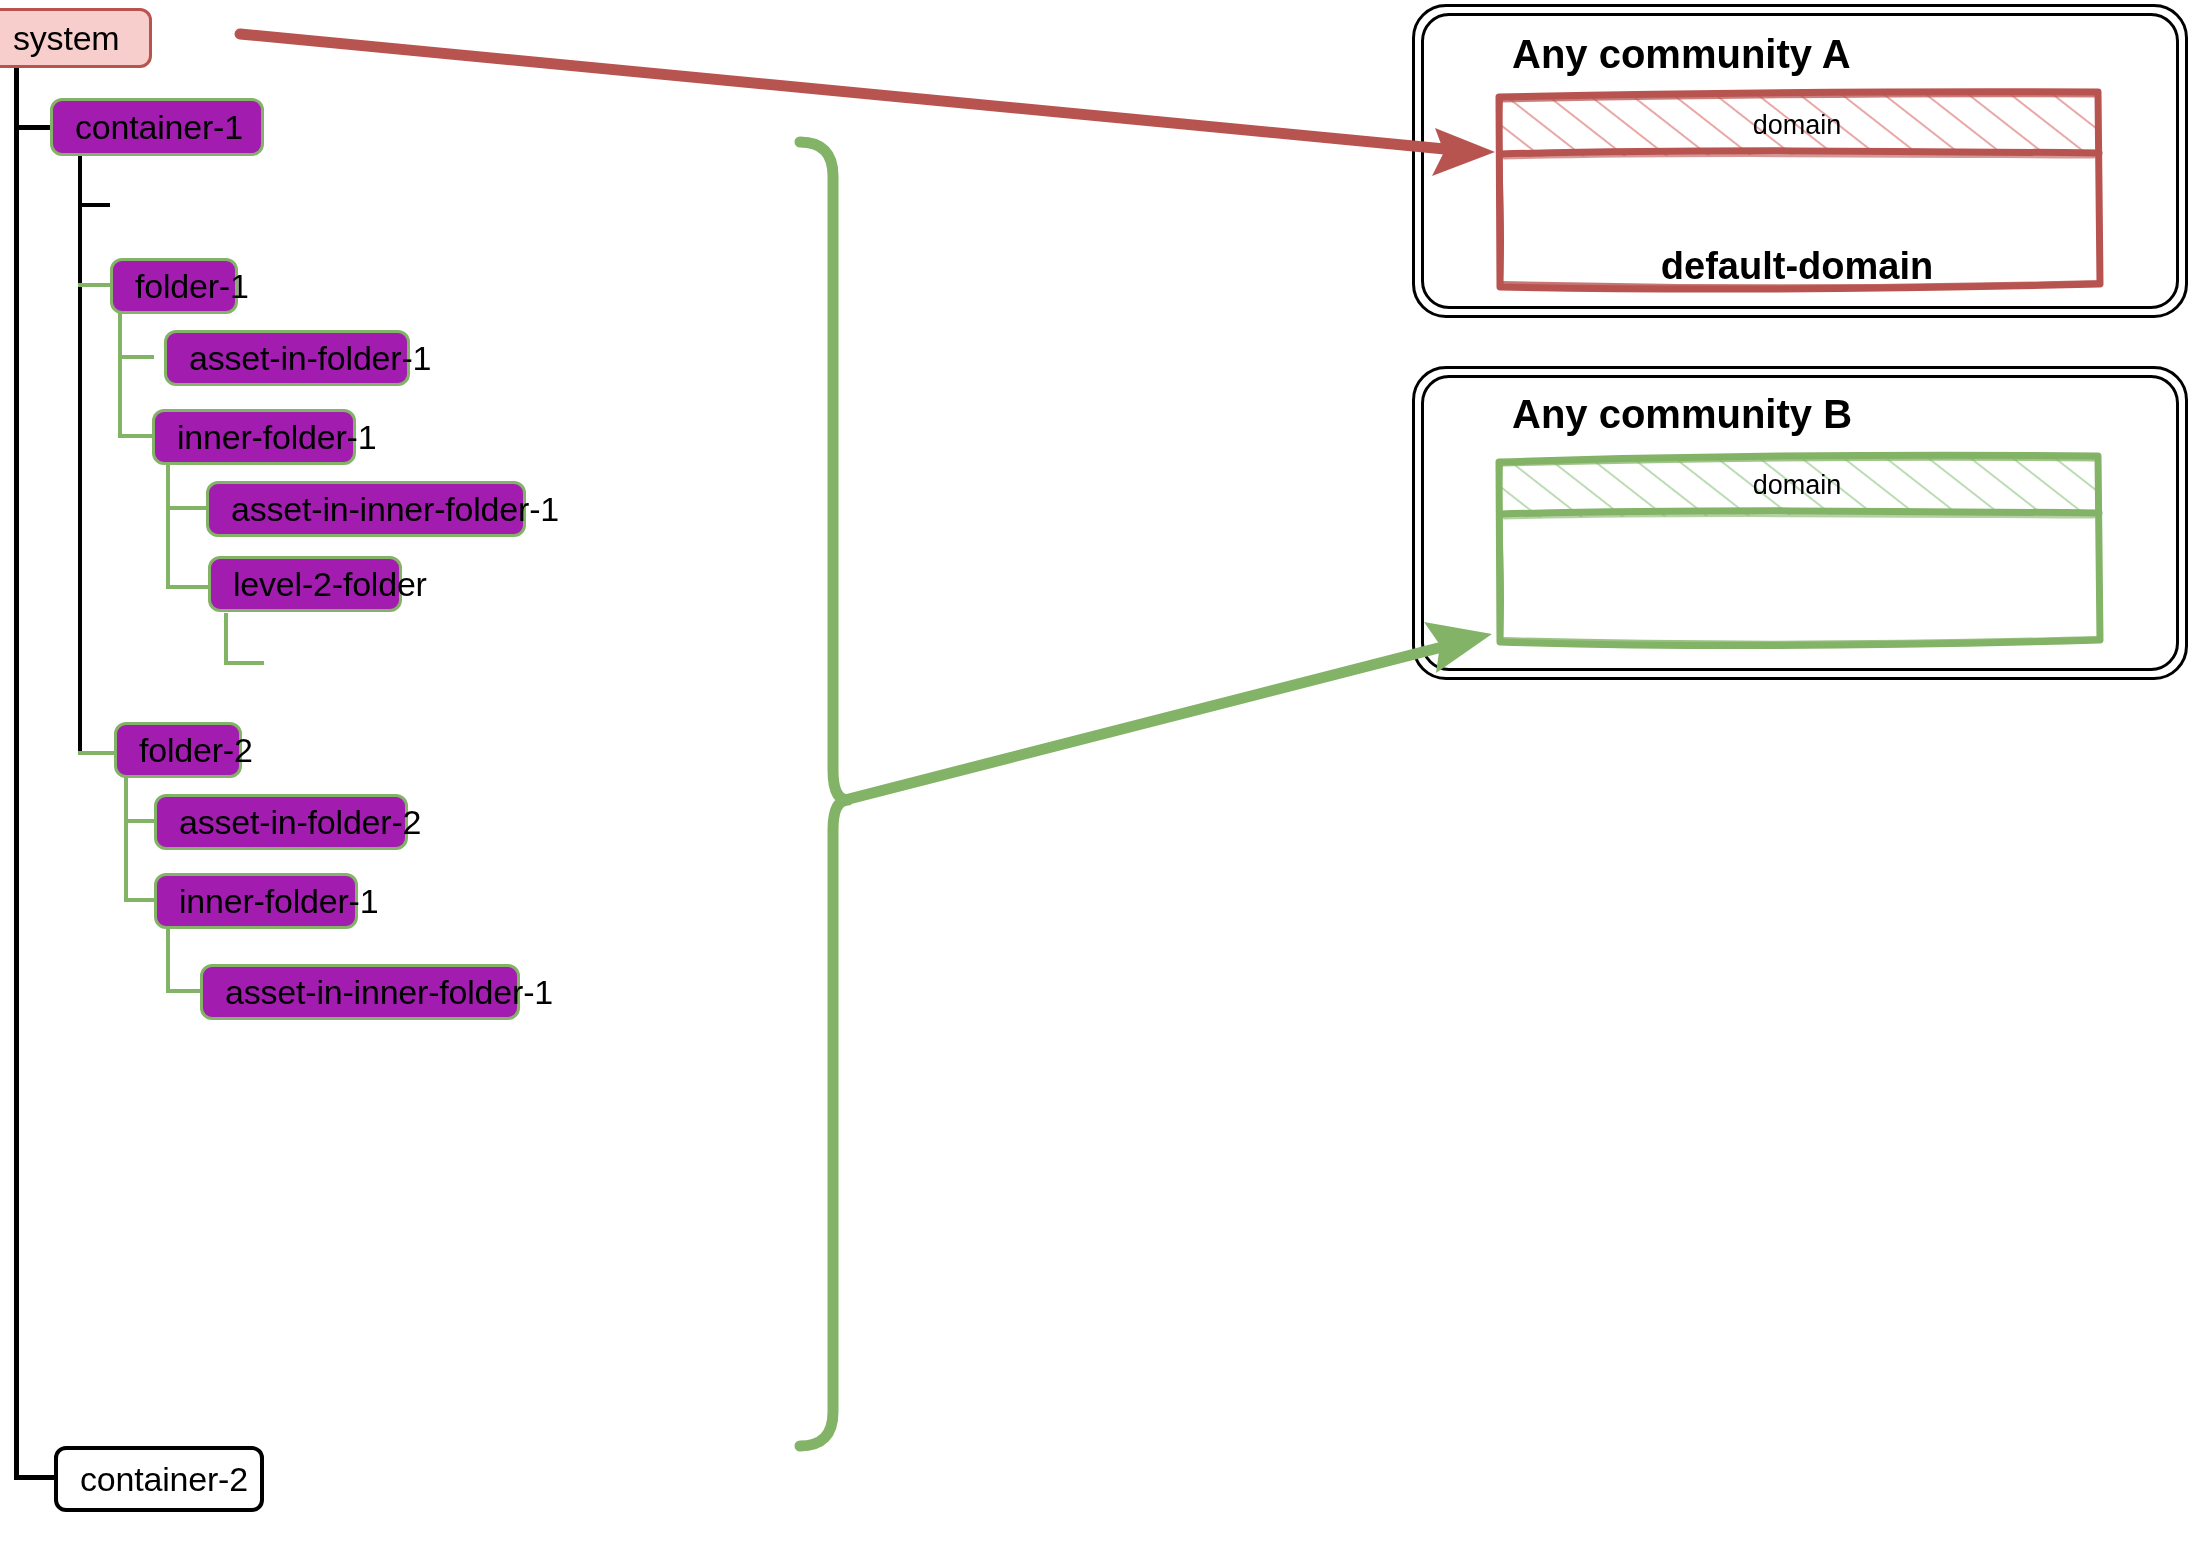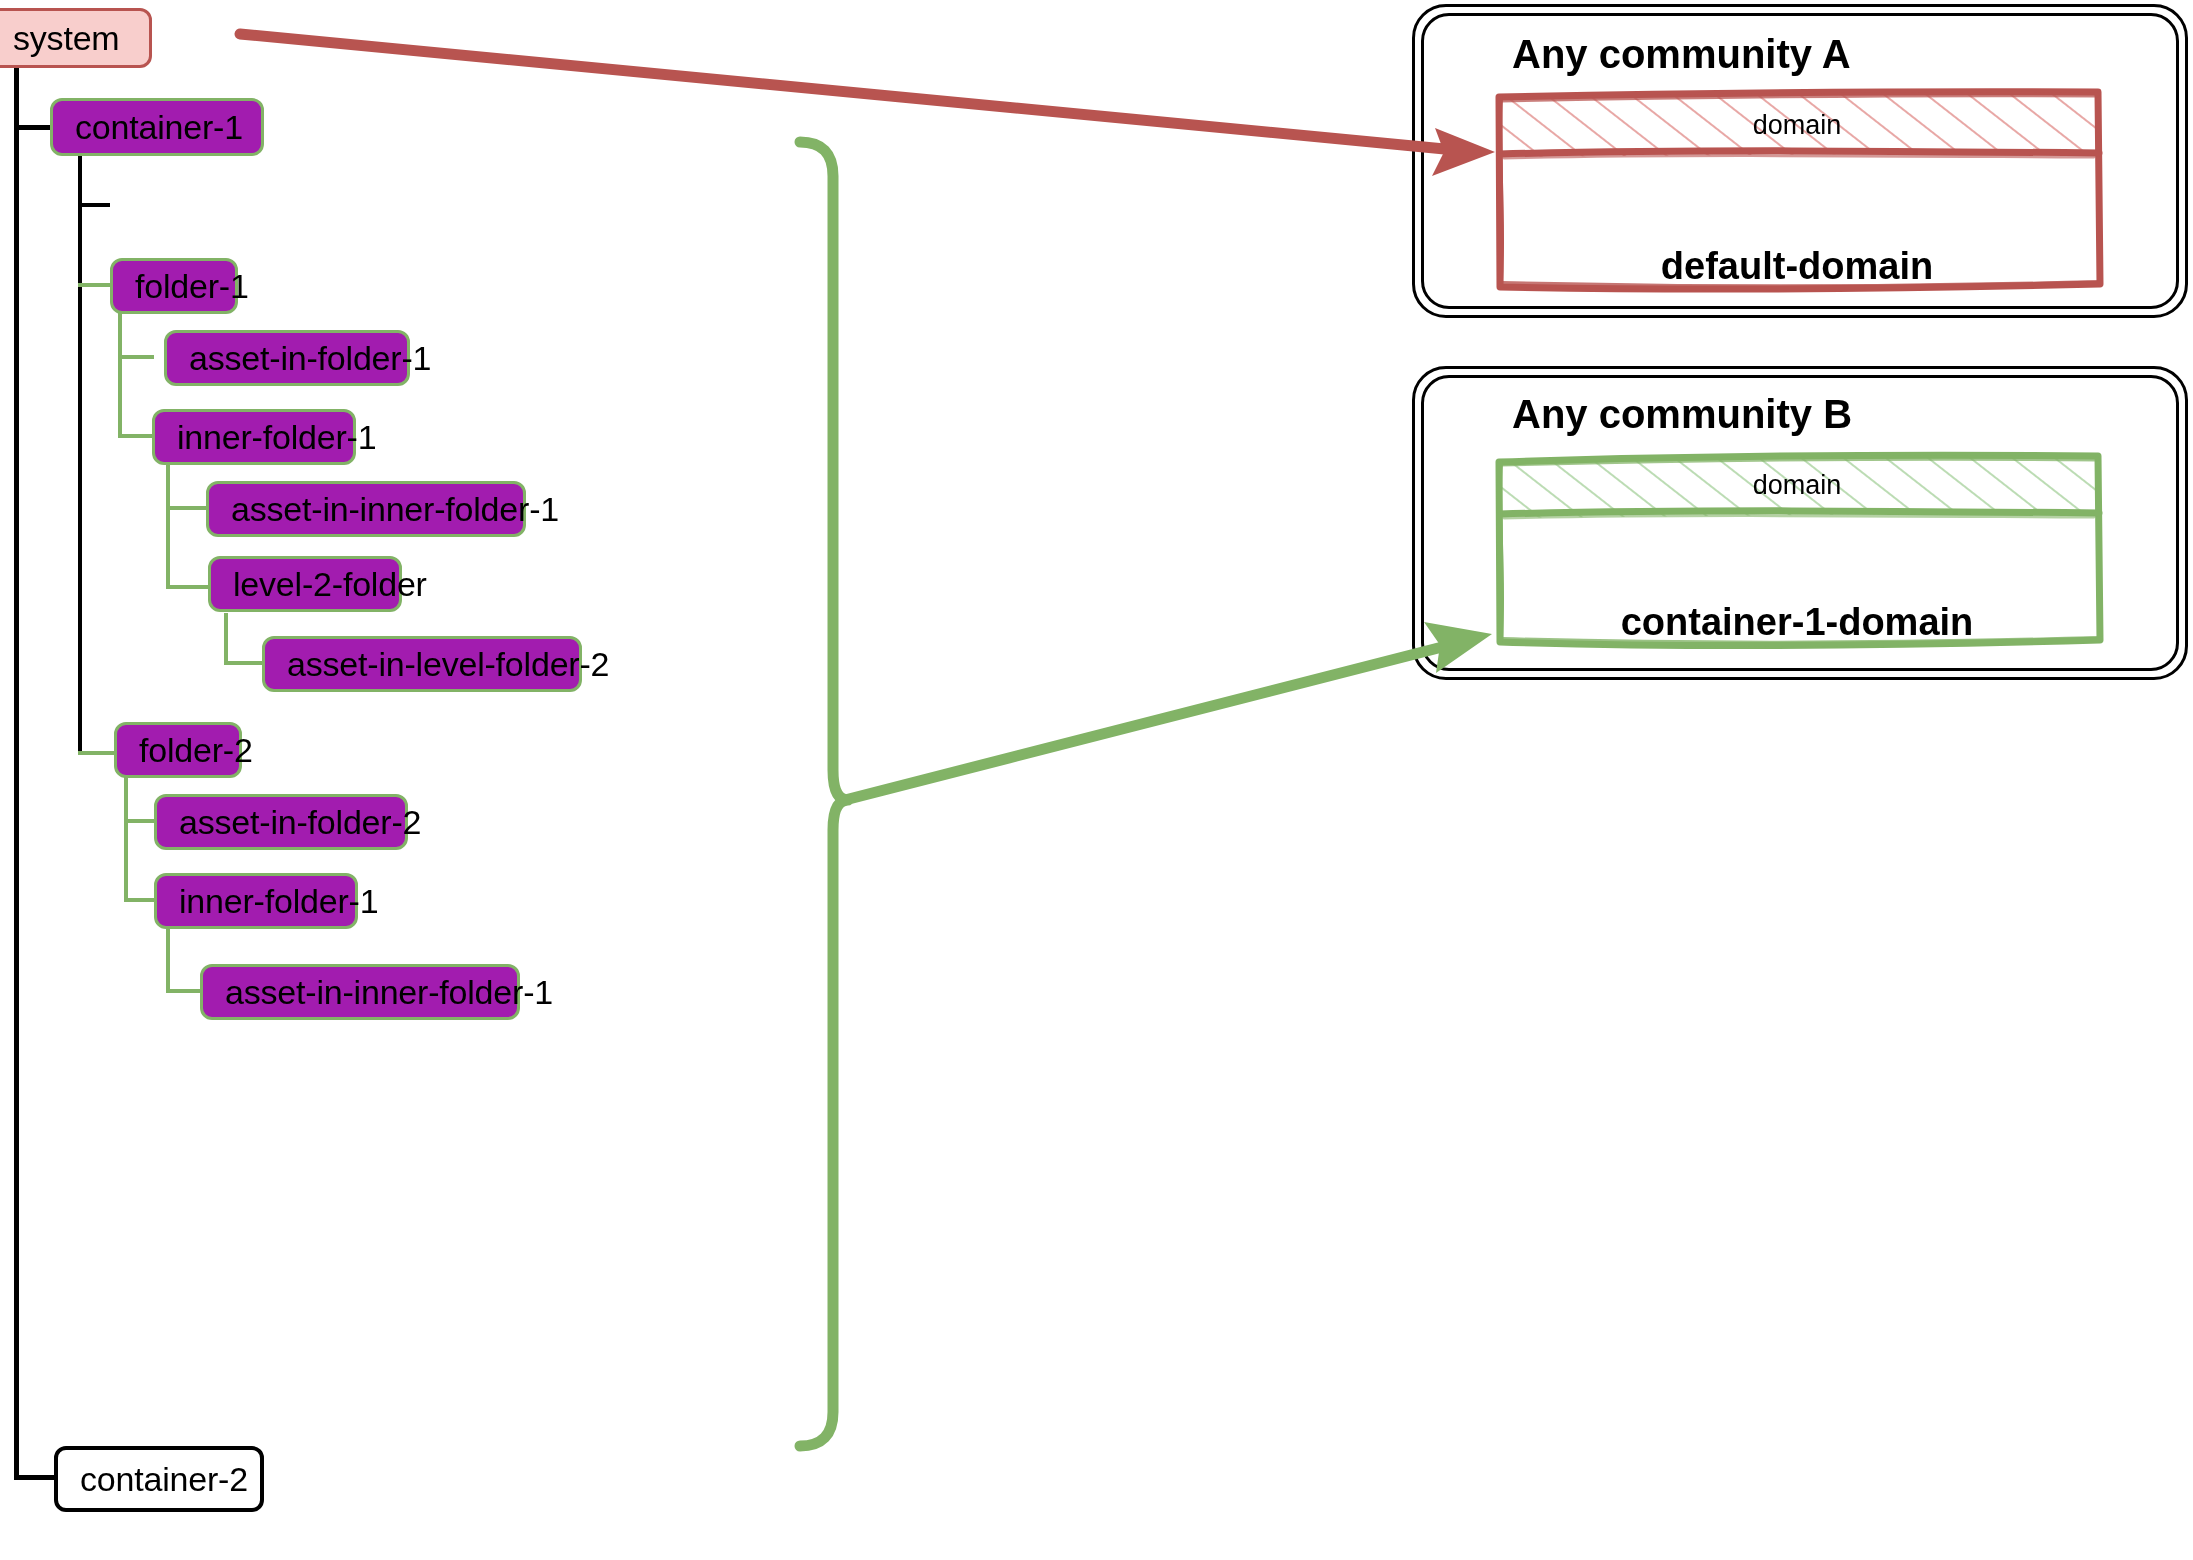--- a/index.html
+++ b/index.html
@@ -163,23 +163,20 @@
   </div>
 
   <div class="node" style="left:206px; top:481px; width:320px; height:56px;">
     <span>asset-in-inner-folder-1</span>
   </div>
 
   <div class="node" style="left:208px; top:556px; width:194px; height:56px;">
     <span>level-2-folder</span>
   </div>
 
-  <div class="node" style="left:262px; top:636px; width:320px; height:56px;">
-    <span>asset-in-level-folder-2</span>
-  </div>
 
   <div class="node" style="left:114px; top:722px; width:128px; height:56px;">
     <span>folder-2</span>
   </div>
 
   <div class="node" style="left:154px; top:794px; width:254px; height:56px;">
     <span>asset-in-folder-2</span>
   </div>
 
   <div class="node" style="left:154px; top:873px; width:204px; height:56px;">
@@ -235,21 +232,20 @@
       </defs>
       <path d="M5,12 L604,6 L604,62 L5,68 Z" fill="url(#hatchB)" stroke="none"></path>
       <path d="M5,12 C200,6 420,4 604,6 L606,190 C400,196 200,198 6,192 Z" fill="none" stroke="#82b366" stroke-width="7" stroke-linecap="round" stroke-linejoin="round"></path>
       <path d="M7,14 C210,9 430,7 603,9" fill="none" stroke="#82b366" stroke-width="5" stroke-linecap="round" opacity="0.75"></path>
       <path d="M6,64 C190,59 400,61 605,63" fill="none" stroke="#82b366" stroke-width="7" stroke-linecap="round"></path>
       <path d="M10,68 C180,64 390,66 600,67" fill="none" stroke="#82b366" stroke-width="3" stroke-linecap="round" opacity="0.6"></path>
       <path d="M8,190 C220,196 420,194 606,189" fill="none" stroke="#82b366" stroke-width="6" stroke-linecap="round" opacity="0.8"></path>
       <path d="M6,13 C2,60 10,120 6,191" fill="none" stroke="#82b366" stroke-width="6" stroke-linecap="round"></path>
     </svg>
     <div class="domain-stereotype" style="top:20px;">domain</div>
-    <div class="domain-label" style="top:106px;">container-1-domain</div>
   </div>
 
   <svg id="overlay" viewBox="0 0 2193 1560">
 
     <g>
       <path d="M240,34 L1455,150" fill="none" stroke="#b85450" stroke-width="11" stroke-linecap="round"></path>
       <path d="M1495,152 L1435,128 L1444,152 L1432,176 Z" fill="#b85450"></path>
     </g>
 
     <g>

